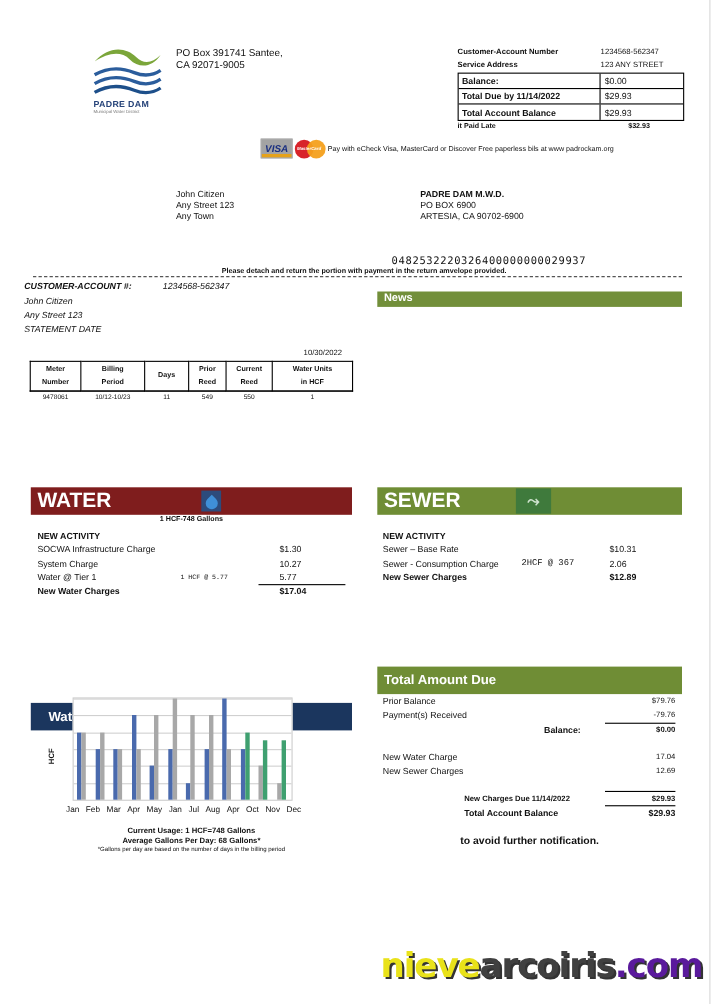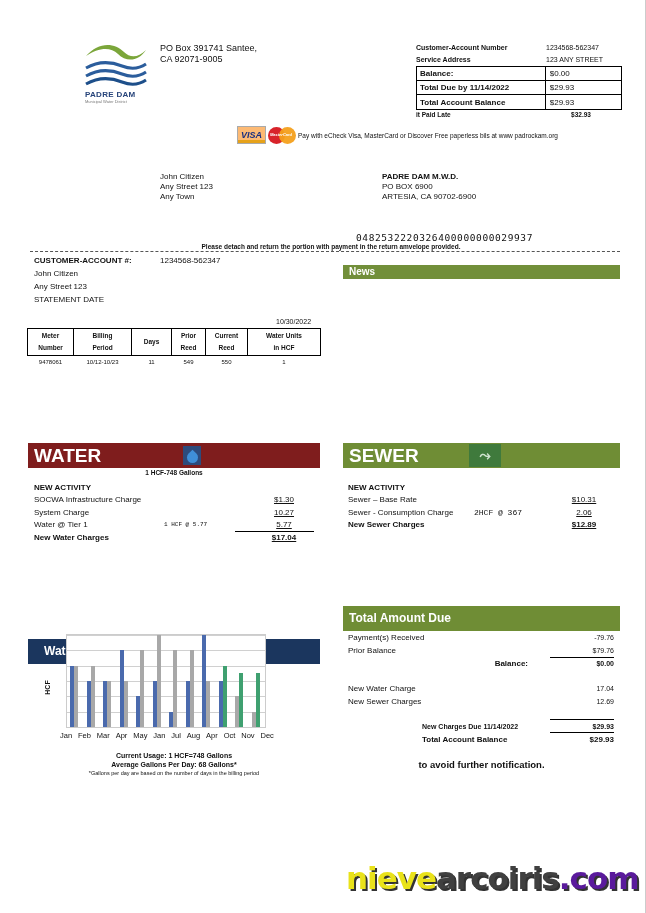--- a/index.html
+++ b/index.html
@@ -18,36 +18,36 @@
   .acct-info .row .v { width: 76px; text-align: left; font-weight: normal; }
   .sum-box { border: 1px solid #000; width: 206px; margin-top: 1px; }
   .sum-box .row { display: flex; height: 14px; border-bottom: 1px solid #000; font-size: 8px; font-weight: bold; align-items: center; }
   .sum-box .row:last-child { border-bottom: none; }
   .sum-box .row .k { width: 130px; border-right: 1px solid #000; padding-left: 3px; height: 100%; display: flex; align-items: center; }
   .sum-box .row .v { padding-left: 4px; }
   .late { display: flex; justify-content: space-between; font-size: 6.5px; font-weight: bold; margin-top: 1px; }
   .late .v { width: 82px; text-align: center; }
 
   .pay-line { left: 237px; top: 126px; display: flex; align-items: center; gap: 2px; font-size: 6.5px; }
-  .visa { width: 29px; height: 18px; border: 1px solid #aaa; background: #fdba74; color: #1a2f80; font-weight: bold; font-style: italic; font-size: 9px; display: flex; align-items: center; justify-content: center; position: relative; }
+  .visa { width: 29px; height: 18px; border: 1px solid #aaa; background: #a3a3a3; color: #1a2f80; font-weight: bold; font-style: italic; font-size: 9px; display: flex; align-items: center; justify-content: center; position: relative; }
   .visa::after { content: ""; position: absolute; left: 0; right: 0; bottom: 0; height: 3px; background: #e6a21a; }
   .mc { width: 28px; height: 18px; position: relative; }
   .mc .c1, .mc .c2 { position: absolute; top: 1px; width: 17px; height: 17px; border-radius: 50%; }
   .mc .c1 { left: 0; background: #d8232a; }
   .mc .c2 { left: 11px; background: #f4a01c; opacity: 0.95; }
   .mc .lbl { position: absolute; left: 2px; top: 6px; font-size: 4px; color: #fff; font-style: italic; font-weight: bold; }
 
   .to-addr { left: 160px; top: 172px; font-size: 8px; line-height: 10px; }
   .remit { left: 382px; top: 172px; font-size: 8px; line-height: 10px; }
 
   .micr { left: 356px; top: 232px; font-family: "DejaVu Sans Mono", monospace; font-size: 9.5px; letter-spacing: 0.6px; }
   .detach { left: 0; width: 646px; top: 243px; text-align: center; font-size: 6.5px; font-weight: bold; padding-left: 16px; }
   .dashline { left: 30px; top: 251px; width: 590px; border-top: 1px dashed #555; }
 
-  .cust { left: 34px; top: 254px; font-size: 8px; line-height: 13px; }
+  .cust { left: 22px; top: 254px; font-size: 8px; line-height: 13px; font-style: italic; }
   .cust .lbl { font-weight: bold; display: inline-block; width: 126px; }
   .stmt-date { left: 276px; top: 318px; font-size: 7px; }
 
   table.meter { position: absolute; left: 27px; top: 328px; width: 294px; border-collapse: collapse; font-size: 6.5px; }
   table.meter th { border: 1px solid #000; font-weight: bold; padding: 1px 2px; line-height: 12px; }
   table.meter td { text-align: center; font-size: 6px; padding-top: 3px; }
 
   .news { left: 343px; top: 265px; width: 277px; height: 14px; background: #728f3a; color: #fff; font-weight: bold; font-size: 10px; padding-left: 6px; line-height: 14px; }
 
   .sec-head { height: 25px; color: #fff; font-weight: bold; font-size: 19px; line-height: 25px; padding-left: 6px; position: absolute; }
@@ -56,21 +56,21 @@
   .drop { position: absolute; left: 155px; top: 3px; width: 18px; height: 19px; background: #2d4b7c; display: flex; align-items: center; justify-content: center; }
   .drop span { width: 11px; height: 11px; background: #3f8fd8; border-radius: 0 50% 50% 50%; transform: rotate(45deg); margin-top: 4px; }
   .pipe { position: absolute; left: 126px; top: 1px; width: 32px; height: 23px; background: #3f7a3c; display: flex; align-items: center; justify-content: center; color: #cfe3cf; font-size: 14px; }
 
   .gallons-note { left: 28px; width: 292px; top: 469px; text-align: center; font-size: 6.5px; font-weight: bold; }
 
   .charges { position: absolute; font-size: 8px; }
   .charges .row { display: flex; height: 12.5px; align-items: center; }
   .charges .name { flex: 1; }
   .charges .mid { width: 90px; font-size: 6px; font-family: Liberation Mono, monospace; }
-  .charges .amt { width: 60px; text-align: center; text-decoration: underline; }
+  .charges .amt { width: 60px; text-align: left; }
   .water-ch { left: 34px; top: 481px; width: 280px; }
   .sewer-ch { left: 348px; top: 481px; width: 266px; }
   .sewer-ch .mid { width: 80px; font-size: 8px; }
 
   .use-head { left: 28px; top: 606px; width: 292px; height: 25px; background: #1b365e; color: #fff; font-weight: bold; font-size: 12px; line-height: 25px; padding-left: 16px; margin-top: 33px; }
   .due-head { left: 343px; top: 606px; width: 277px; height: 25px; background: #6f8d35; color: #fff; font-weight: bold; font-size: 12px; line-height: 25px; padding-left: 6px; }
 
   .chart { left: 66px; top: 634px; width: 200px; height: 94px; border: 1px solid #ccc; background: #fff; }
   .grid { position: absolute; left: 0; right: 0; border-top: 1px solid #d0d0d0; }
   .bar { position: absolute; bottom: 0; width: 4px; }
@@ -318,26 +318,26 @@
   </div>
 <div class="abs usage">
   <div>Current Usage: 1 HCF=748 Gallons</div>
   <div>Average Gallons Per Day: 68 Gallons*</div>
   <div class="small">*Gallons per day are based on the number of days in the billing period</div>
 </div>
 
 <div class="abs due-head">Total Amount Due</div>
 <div class="abs due">
   <div class="row">
+    <span class="k">Prior Balance</span>
+    <span class="v">$79.76</span>
+  </div>
+  <div class="row">
     <span class="k">Payment(s) Received</span>
     <span class="v">-79.76</span>
-  </div>
-  <div class="row">
-    <span class="k">Prior Balance</span>
-    <span class="v">$79.76</span>
   </div>
   <div class="row" style="position:relative">
     <span style="position:absolute;left:202px;right:0;top:0;border-top:1px solid #000"></span>
     <span class="sub-k">Balance:</span>
     <span class="v b" style="position:absolute;right:0">$0.00</span>
   </div>
   <div class="row" style="height:12px"></div>
   <div class="row">
     <span class="k">New Water Charge</span>
     <span class="v">17.04</span>

